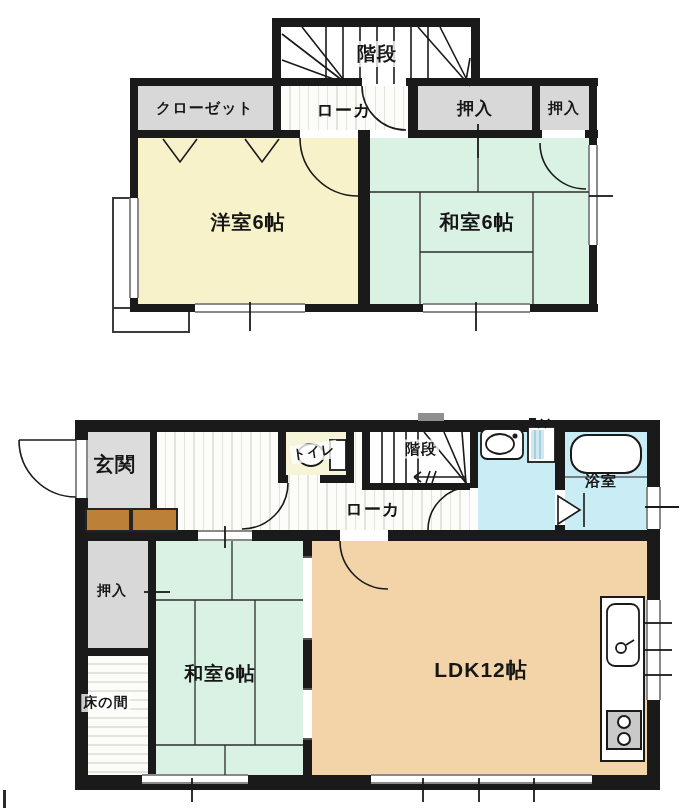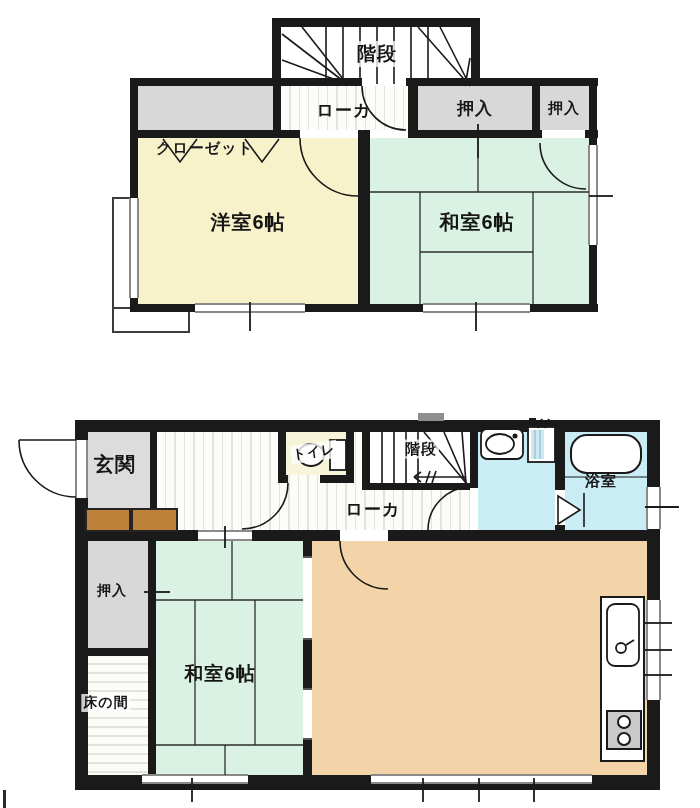--- a/index.html
+++ b/index.html
@@ -244,29 +244,30 @@
       <circle cx="621" cy="648" r="5"></circle>
       <line x1="626" y1="645" x2="634" y2="640"></line>
     </g>
     <g stroke="#1a1a1a" stroke-width="2" fill="#fff">
       <circle cx="624" cy="722" r="6"></circle>
       <circle cx="624" cy="739" r="6"></circle>
     </g>
   </svg>
 
   <span class="label bg" style="left:377px;top:54px;font-size:19px;">階段</span>
-  <span class="label" style="left:205px;top:108px;font-size:15px;margin-top:40px;">クローゼット</span>
+  <span class="label" style="left:205px;top:108px;font-size:15px;">クローゼット</span>
   <span class="label" style="left:344px;top:110px;font-size:17px;">ローカ</span>
   <span class="label" style="left:475px;top:108px;font-size:17px;">押入</span>
   <span class="label" style="left:564px;top:108px;font-size:15px;">押入</span>
   <span class="label" style="left:248px;top:222px;font-size:20px;">洋室6帖</span>
   <span class="label" style="left:477px;top:222px;font-size:20px;">和室6帖</span>
 
   <span class="label" style="left:115px;top:464px;font-size:20px;">玄関</span>
   <span class="label bg" style="left:314px;top:452px;font-size:13px;transform:translate(-50%,-50%) rotate(-8deg);">トイレ</span>
   <span class="label bg" style="left:421px;top:449px;font-size:15px;">階段</span>
   <span class="label" style="left:601px;top:481px;font-size:15px;">浴室</span>
   <span class="label" style="left:373px;top:509px;font-size:17px;">ローカ</span>
   <span class="label" style="left:112px;top:591px;font-size:14px;">押入</span>
   <span class="label" style="left:220px;top:674px;font-size:19px;">和室6帖</span>
   <span class="label bg" style="left:106px;top:703px;font-size:14px;">床の間</span>
+  <span class="label" style="left:481px;top:670px;font-size:21px;">LDK12帖</span>
 
 </div>
 
 </body></html>

